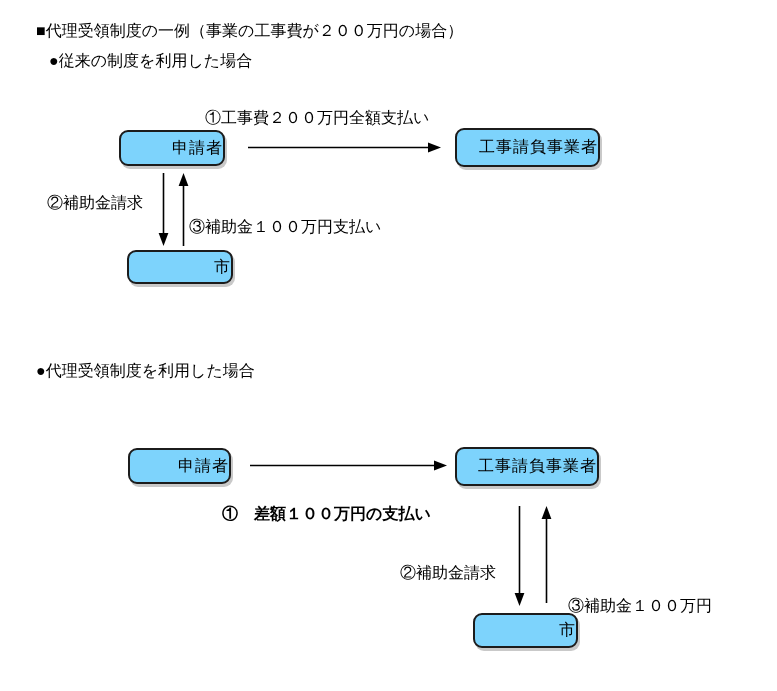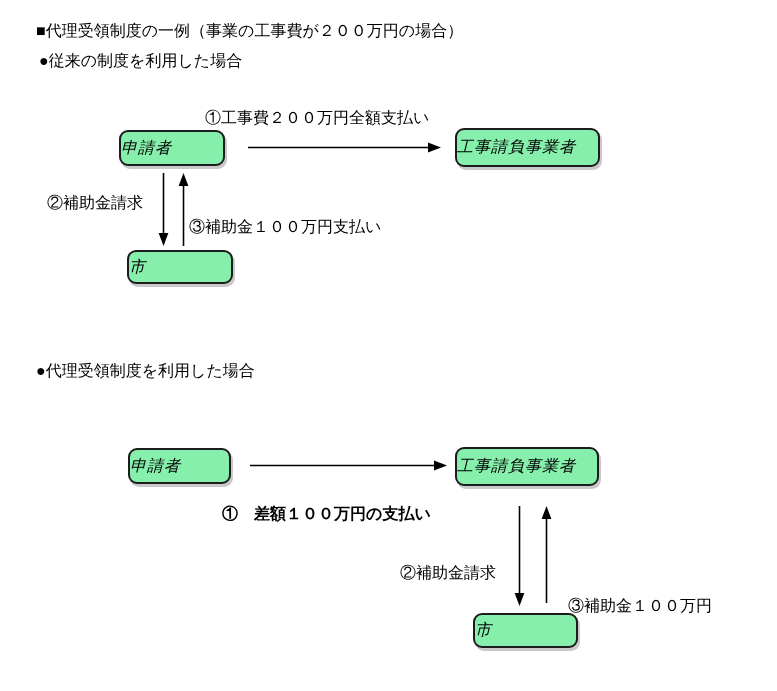--- a/index.html
+++ b/index.html
@@ -18,44 +18,43 @@
   }
   .txt {
     position: absolute;
     font-size: 16px;
     line-height: 20px;
     white-space: nowrap;
     color: #000000;
   }
   .node {
     position: absolute;
-    background: #86efac;
+    background: #7dd3fc;
     border: 2px solid #1c1c1c;
     border-radius: 9px;
     box-shadow: 2px 3px 0 0 #c9c9c9;
     display: flex;
     align-items: center;
-    justify-content: flex-start;
+    justify-content: flex-end;
     font-size: 16px;
     letter-spacing: 1px;
     box-sizing: border-box;
-    font-style: italic;
   }
   svg.arrows {
     position: absolute;
     left: 0; top: 0;
     width: 777px; height: 691px;
     pointer-events: none;
   }
   svg.arrows line { stroke: #000000; stroke-width: 1.6; }
   svg.arrows polygon { fill: #000000; stroke: none; }
 
   
   .page-title       { left: 36px;  top: 21px;  }
-  .s1-heading       { left: 39px;  top: 51px;  }
+  .s1-heading       { left: 49px;  top: 51px;  }
   .s1-step1         { left: 205px; top: 108px; }
   .s1-step2         { left: 47px;  top: 193px; }
   .s1-step3         { left: 189px; top: 217px; }
   .s2-heading       { left: 36px;  top: 361px; }
   .s2-step1a        { left: 222px; top: 504px; font-weight: bold; }
   .s2-step1b        { left: 262px; top: 533px; }
   .s2-step2         { left: 400px; top: 563px; }
   .s2-step3         { left: 557px; top: 596px; margin-left: 11px; }
 
   

